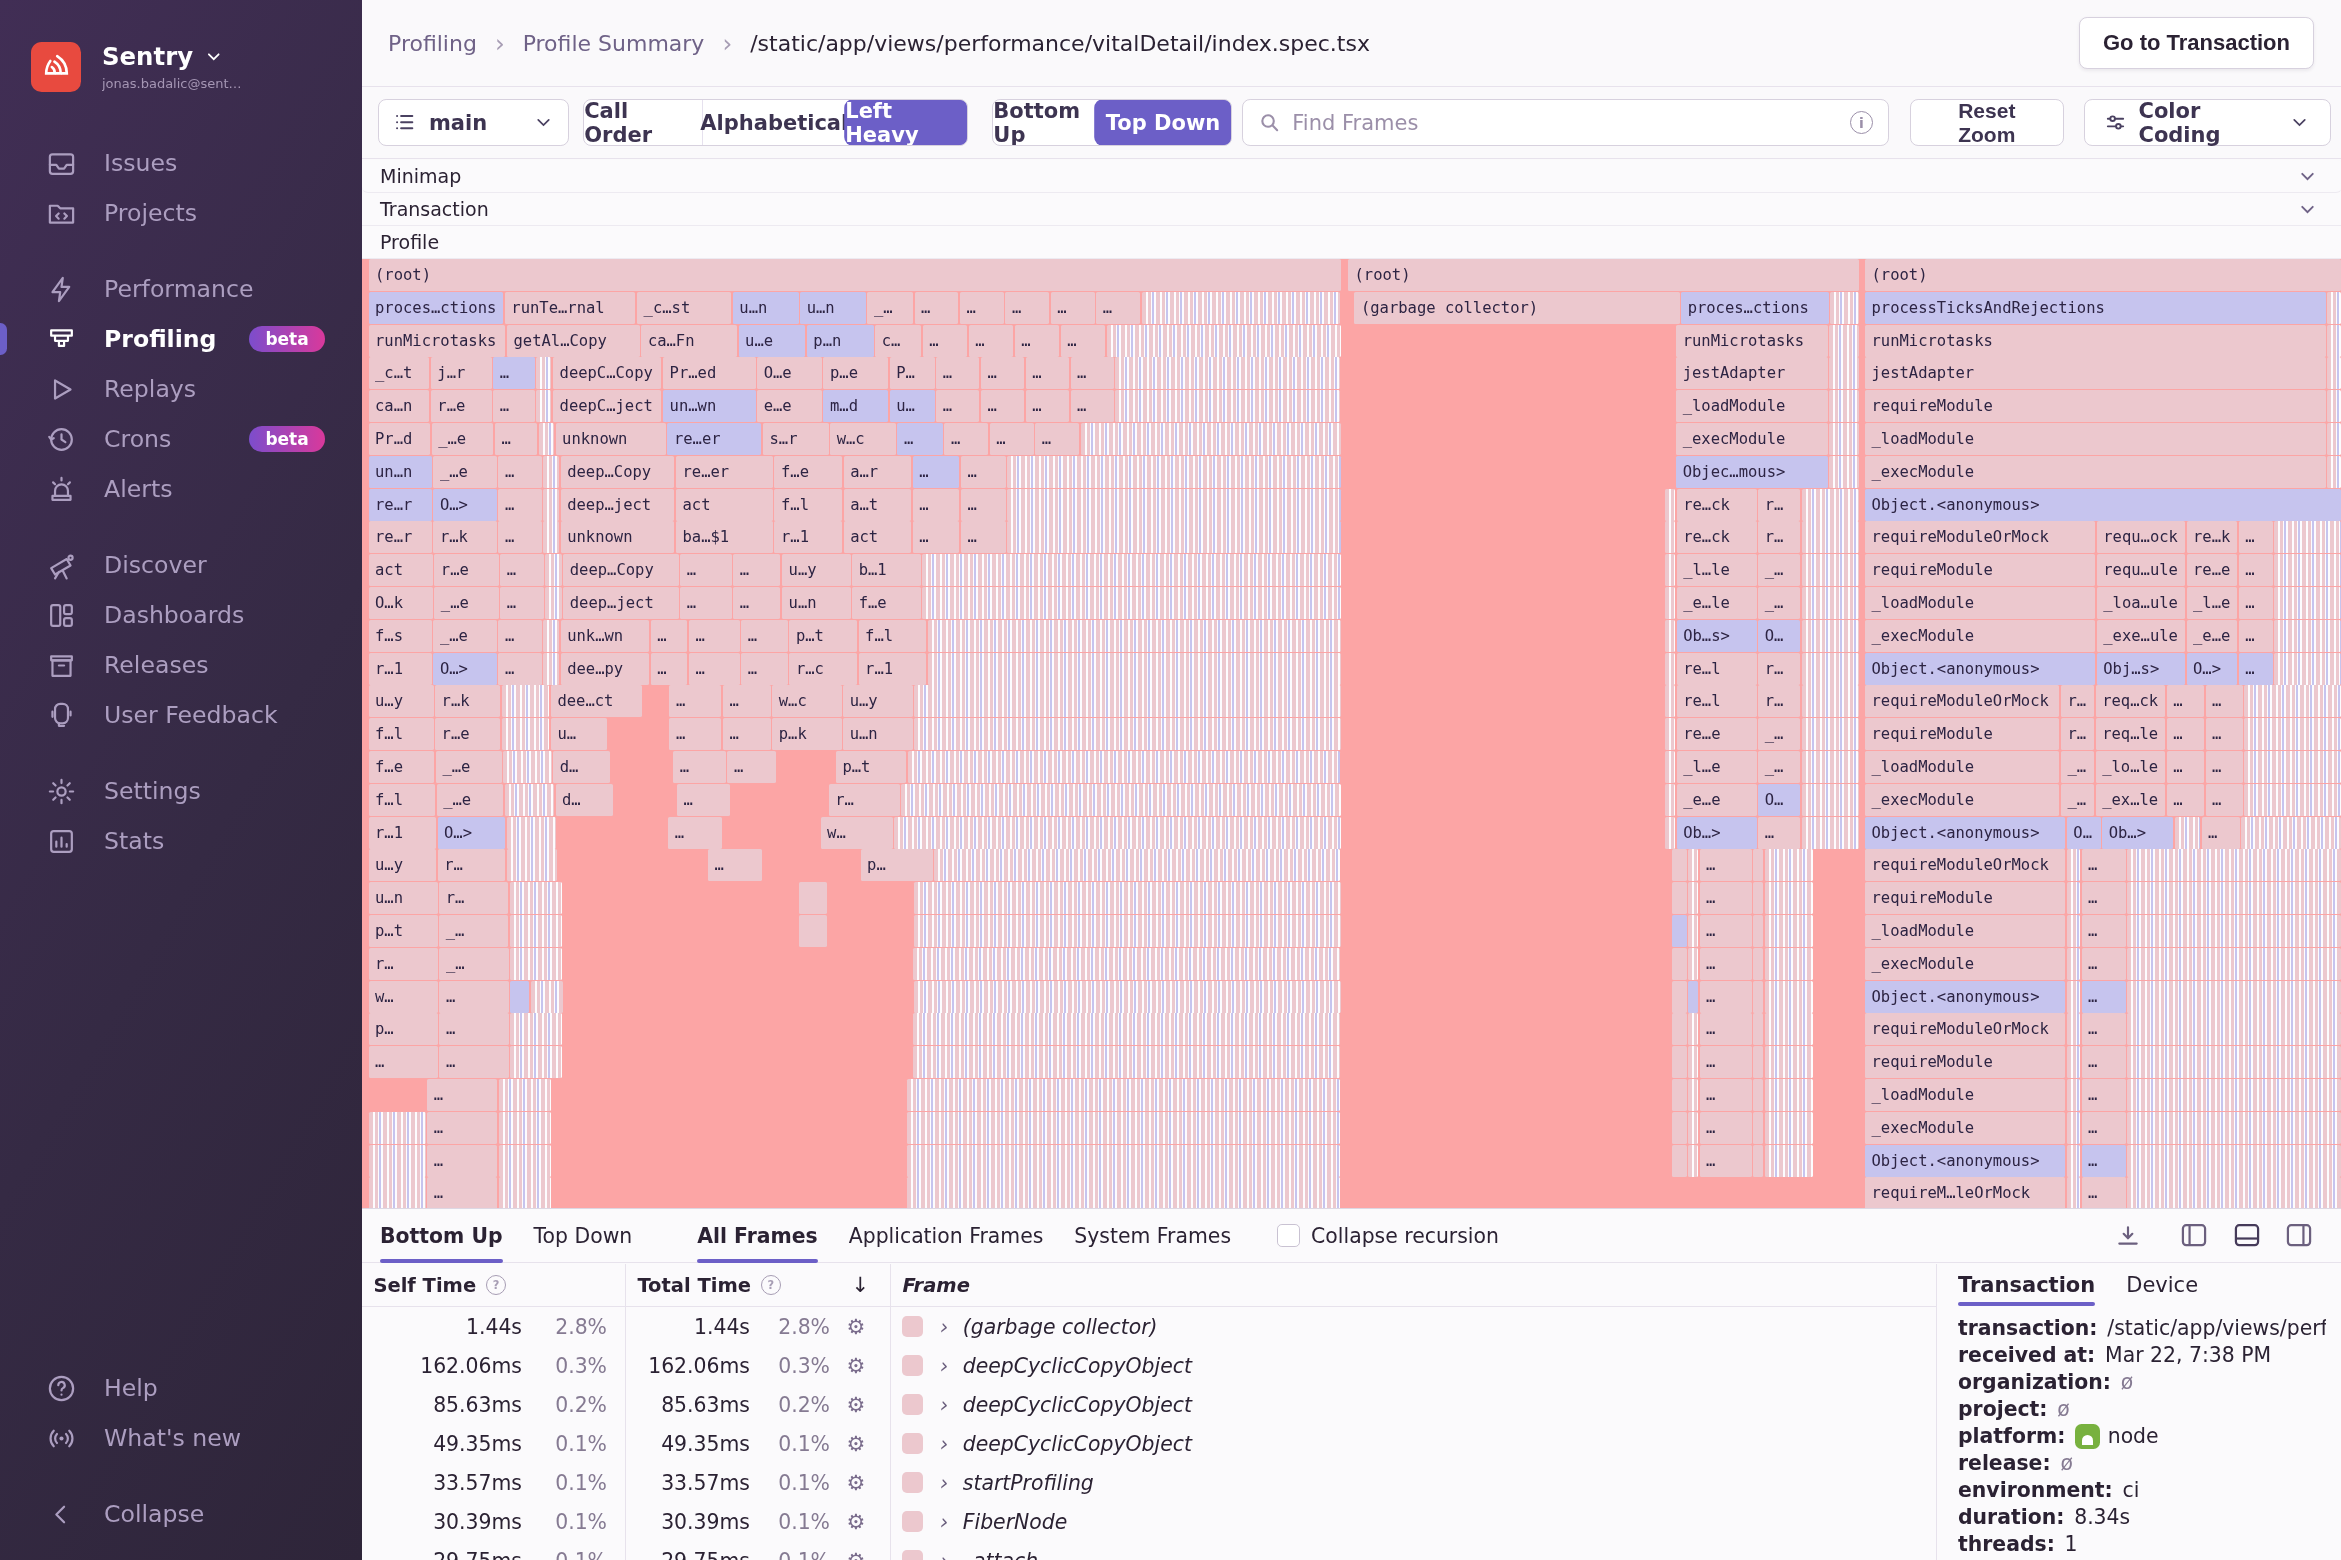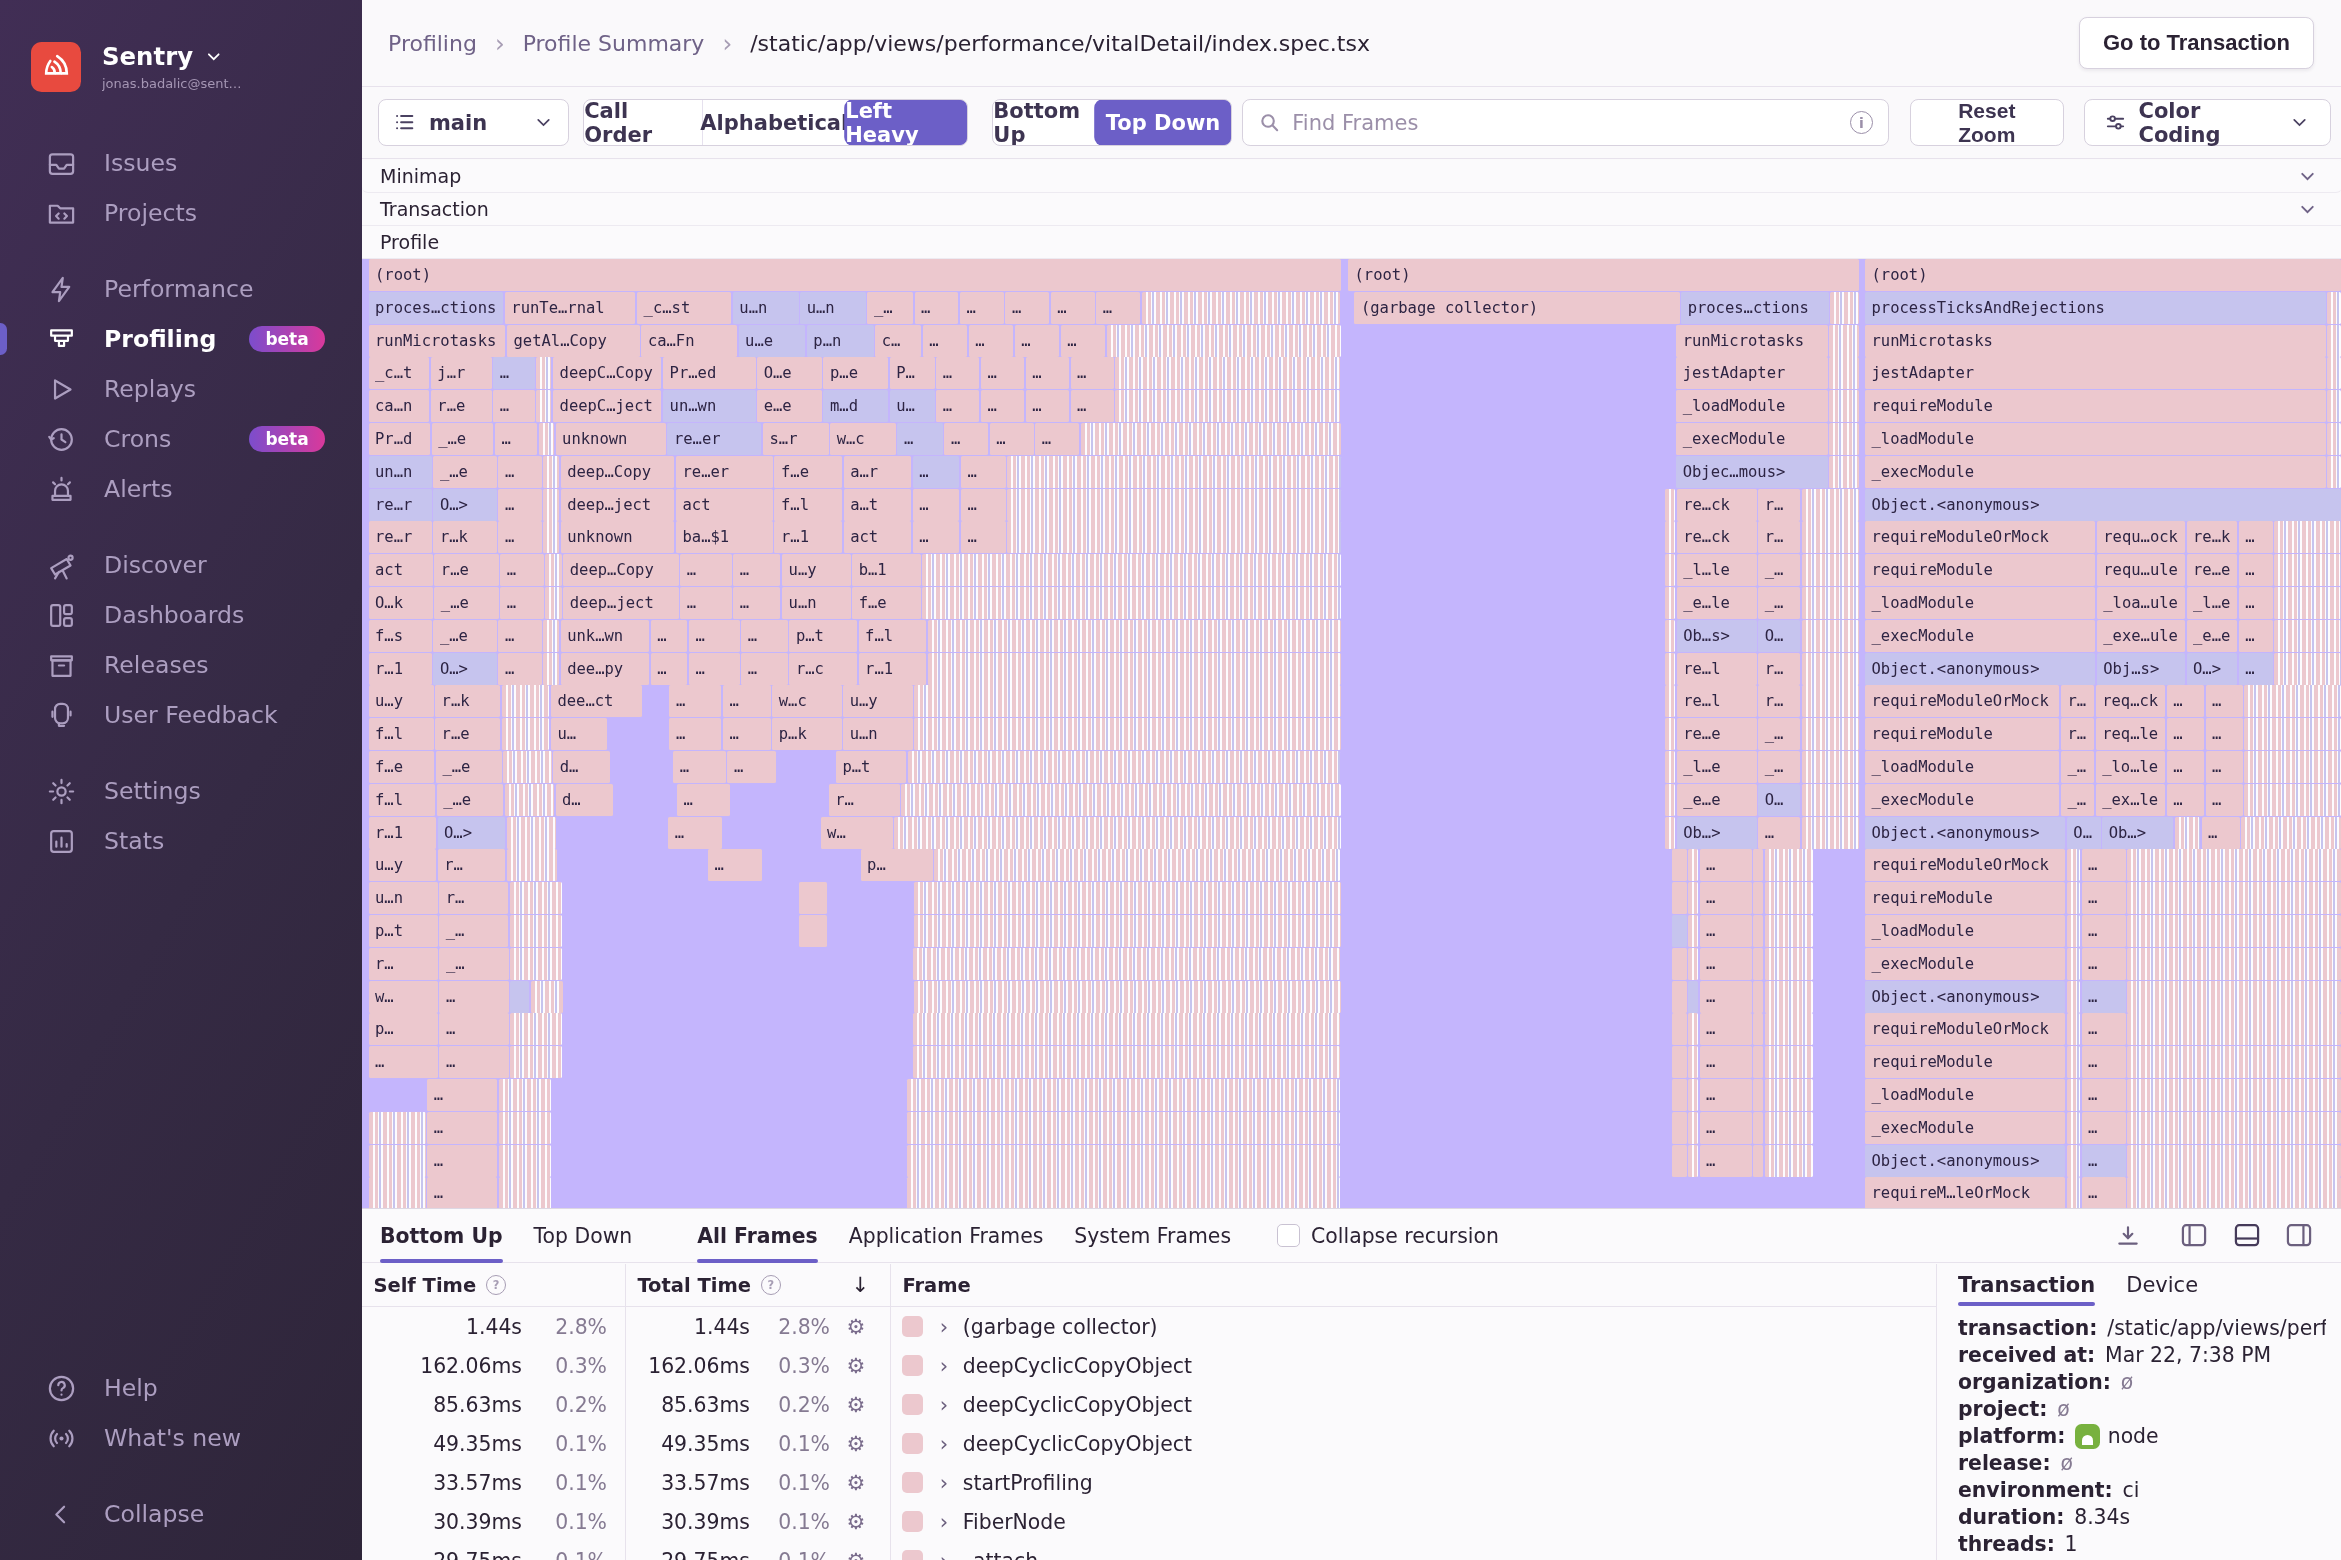--- a/index.html
+++ b/index.html
@@ -51,21 +51,21 @@
   .search{width:682px;margin:0 21px 0 10.6px;padding:0 14.7px;color:#9b8fa9;cursor:text;}
   .search .ph{margin-left:11.4px;font-size:21px;}
   .search .info{margin-left:auto;}
   .btn{padding:0 19.5px;font-weight:bold;cursor:pointer;}
   .icon-g{color:#7b6e8d;}
   .circ-i{width:21px;height:21px;border:1.6px solid #9b8fa9;border-radius:50%;display:flex;align-items:center;justify-content:center;font-size:14px;color:#9b8fa9;font-weight:bold;}
   
   .strip{position:absolute;left:362px;right:0;background:#fbfafc;border-bottom:0.8px solid #edeaf1;display:flex;align-items:center;box-sizing:border-box;padding:0 24.4px 0 18px;font-size:19px;color:#2b2233;}
   .strip .chev{margin-left:auto;cursor:pointer;}
   
-  .flame{position:absolute;left:362px;top:259px;width:1980px;height:949px;background:#c4b5fd;overflow:hidden;}
+  .flame{position:absolute;left:362px;top:259px;width:1980px;height:949px;background:#fca5a5;overflow:hidden;}
   .fsec{position:absolute;top:0;height:100%;}
   .frow{display:flex;height:32px;margin-bottom:0.8px;gap:1.6px;}
   .fcell{min-width:0;border-radius:1.6px;overflow:hidden;white-space:nowrap;
     font-family:"DejaVu Sans Mono","Liberation Mono",monospace;font-size:15.5px;line-height:32px;color:#2d2443;}
   .fcell.lab{padding:0 6.5px;}
   .fcell.p{background:#ecc8ce;}
   .fcell.l{background:#c6c4ee;}
   .fcell.s{background:repeating-linear-gradient(90deg,#ecc8ce 0 4.1px,#fdfcfe 4.1px 5.7px,#ecc8ce 5.7px 9px,#fdfcfe 9px 9.8px,#c6c4ee 9.8px 12.2px,#fdfcfe 12.2px 14px);}
   .fcell.b{background:transparent;}
   
@@ -78,21 +78,21 @@
   .cbx-row{display:flex;align-items:center;margin-left:14.7px;cursor:pointer;}
   .cbx{width:21px;height:21px;border:1.6px solid #c9c2d2;border-radius:4.9px;background:#fff;margin-right:11.4px;}
   .cbx-lbl{font-size:20.4px;color:#2b2233;}
   .btabs-icons{position:absolute;right:29px;top:0;height:100%;display:flex;align-items:center;gap:24.4px;color:#6b5f7e;}
   .btabs-icons .ic{cursor:pointer;}
   
   .btable{position:absolute;top:55px;left:0;right:406px;bottom:0;overflow:hidden;}
   .thead{height:42px;border-bottom:0.8px solid #e7e2ec;display:flex;align-items:center;font-size:19.5px;font-weight:600;color:#2b2233;}
   .col-self{width:264px;flex:none;display:flex;align-items:center;box-sizing:border-box;padding-left:11.4px;border-right:0.8px solid #e7e2ec;height:100%;}
   .col-total{width:265px;flex:none;display:flex;align-items:center;box-sizing:border-box;padding-left:11.4px;border-right:0.8px solid #e7e2ec;height:100%;}
-  .col-frame{flex:1;display:flex;align-items:center;box-sizing:border-box;padding-left:11.4px;height:100%;}
+  .col-frame{flex:1;display:flex;align-items:center;box-sizing:border-box;padding-left:11.4px;height:100%;font-style:italic;}
   .qm{margin-left:9.8px;width:18px;height:18px;border:1.6px solid #a79db4;border-radius:50%;font-size:11.4px;color:#a79db4;display:flex;align-items:center;justify-content:center;font-weight:bold;}
   .sort-arrow{margin-left:auto;margin-right:21px;font-size:21px;font-weight:normal;}
   .trow{height:39px;display:flex;align-items:stretch;font-size:20.4px;cursor:pointer;}
   .trow .col-self,.trow .col-total{border-right:0.8px solid #e7e2ec;padding-left:0;}
   .tcell-time{width:160px;text-align:right;color:#2b2233;align-self:center;flex:none;}
   .tcell-pct{width:85px;text-align:right;color:#857a92;align-self:center;flex:none;}
   .tcell-time.tt{width:124px;}
   .tcell-pct.tt{width:80px;}
   .gear{width:52px;text-align:center;color:#7a6c8c;align-self:center;font-size:21px;flex:none;cursor:pointer;}
   .swatch{width:21px;height:21px;border-radius:4.9px;background:#ecc8ce;margin-right:16.3px;flex:none;align-self:center;}

